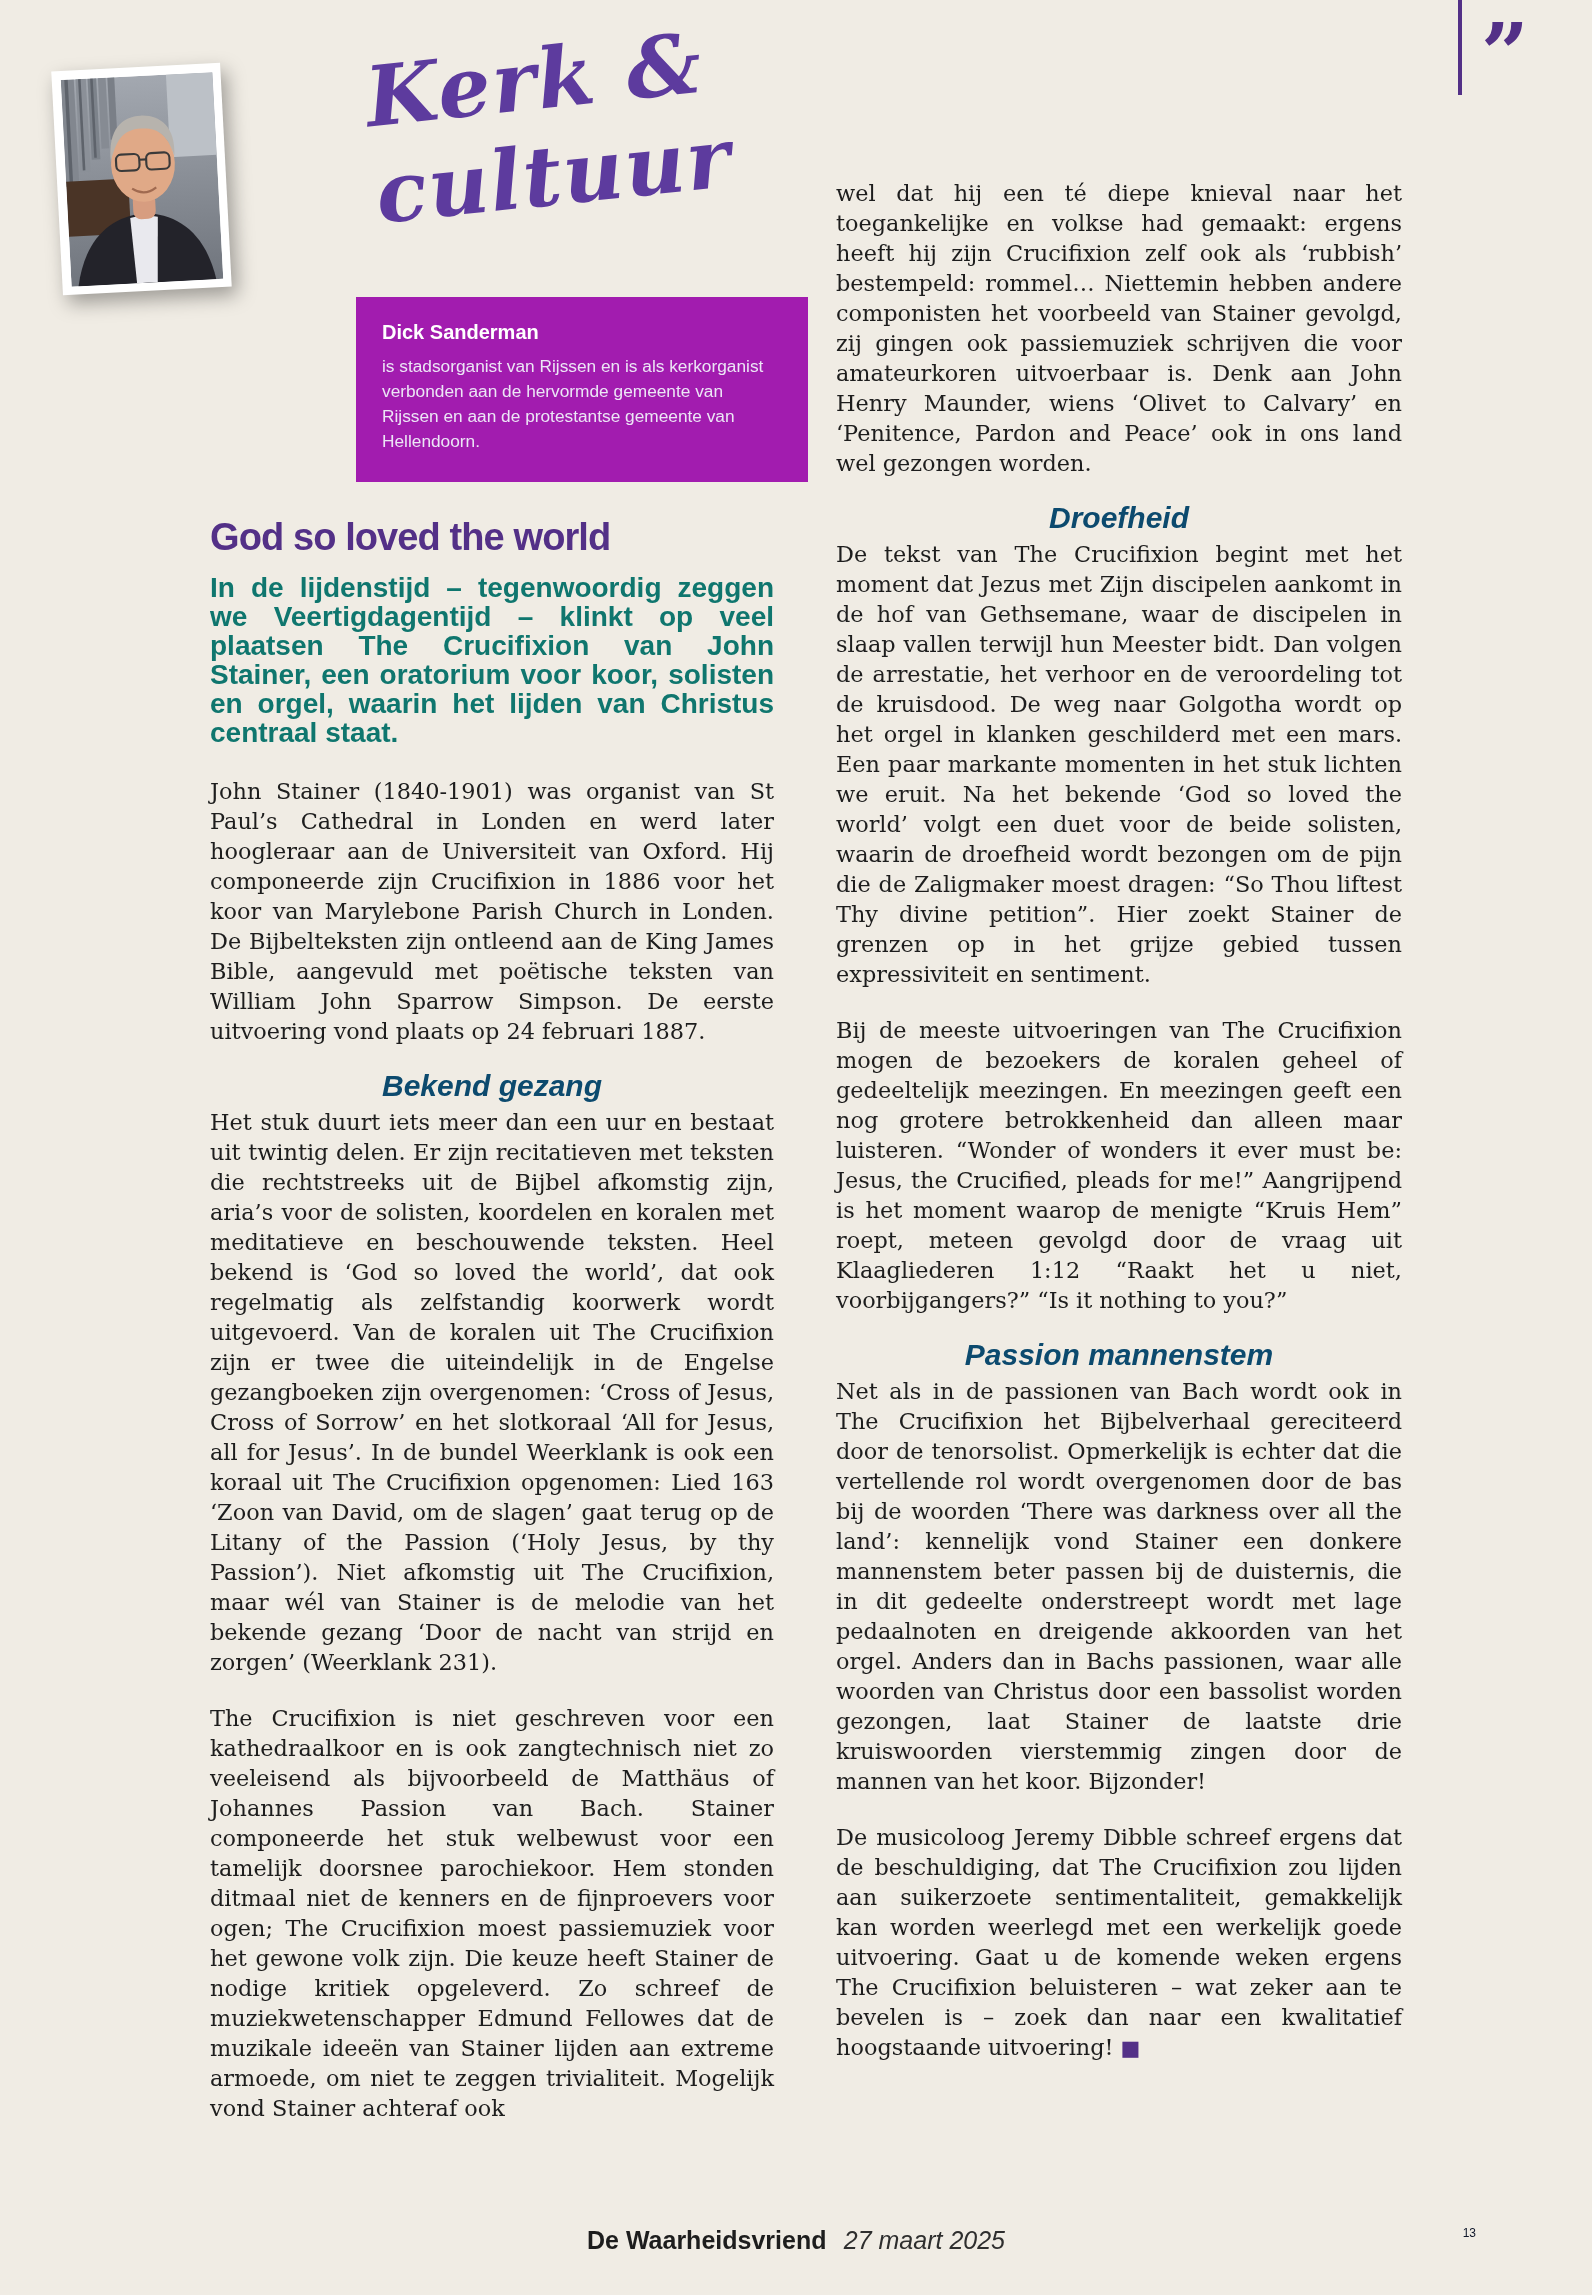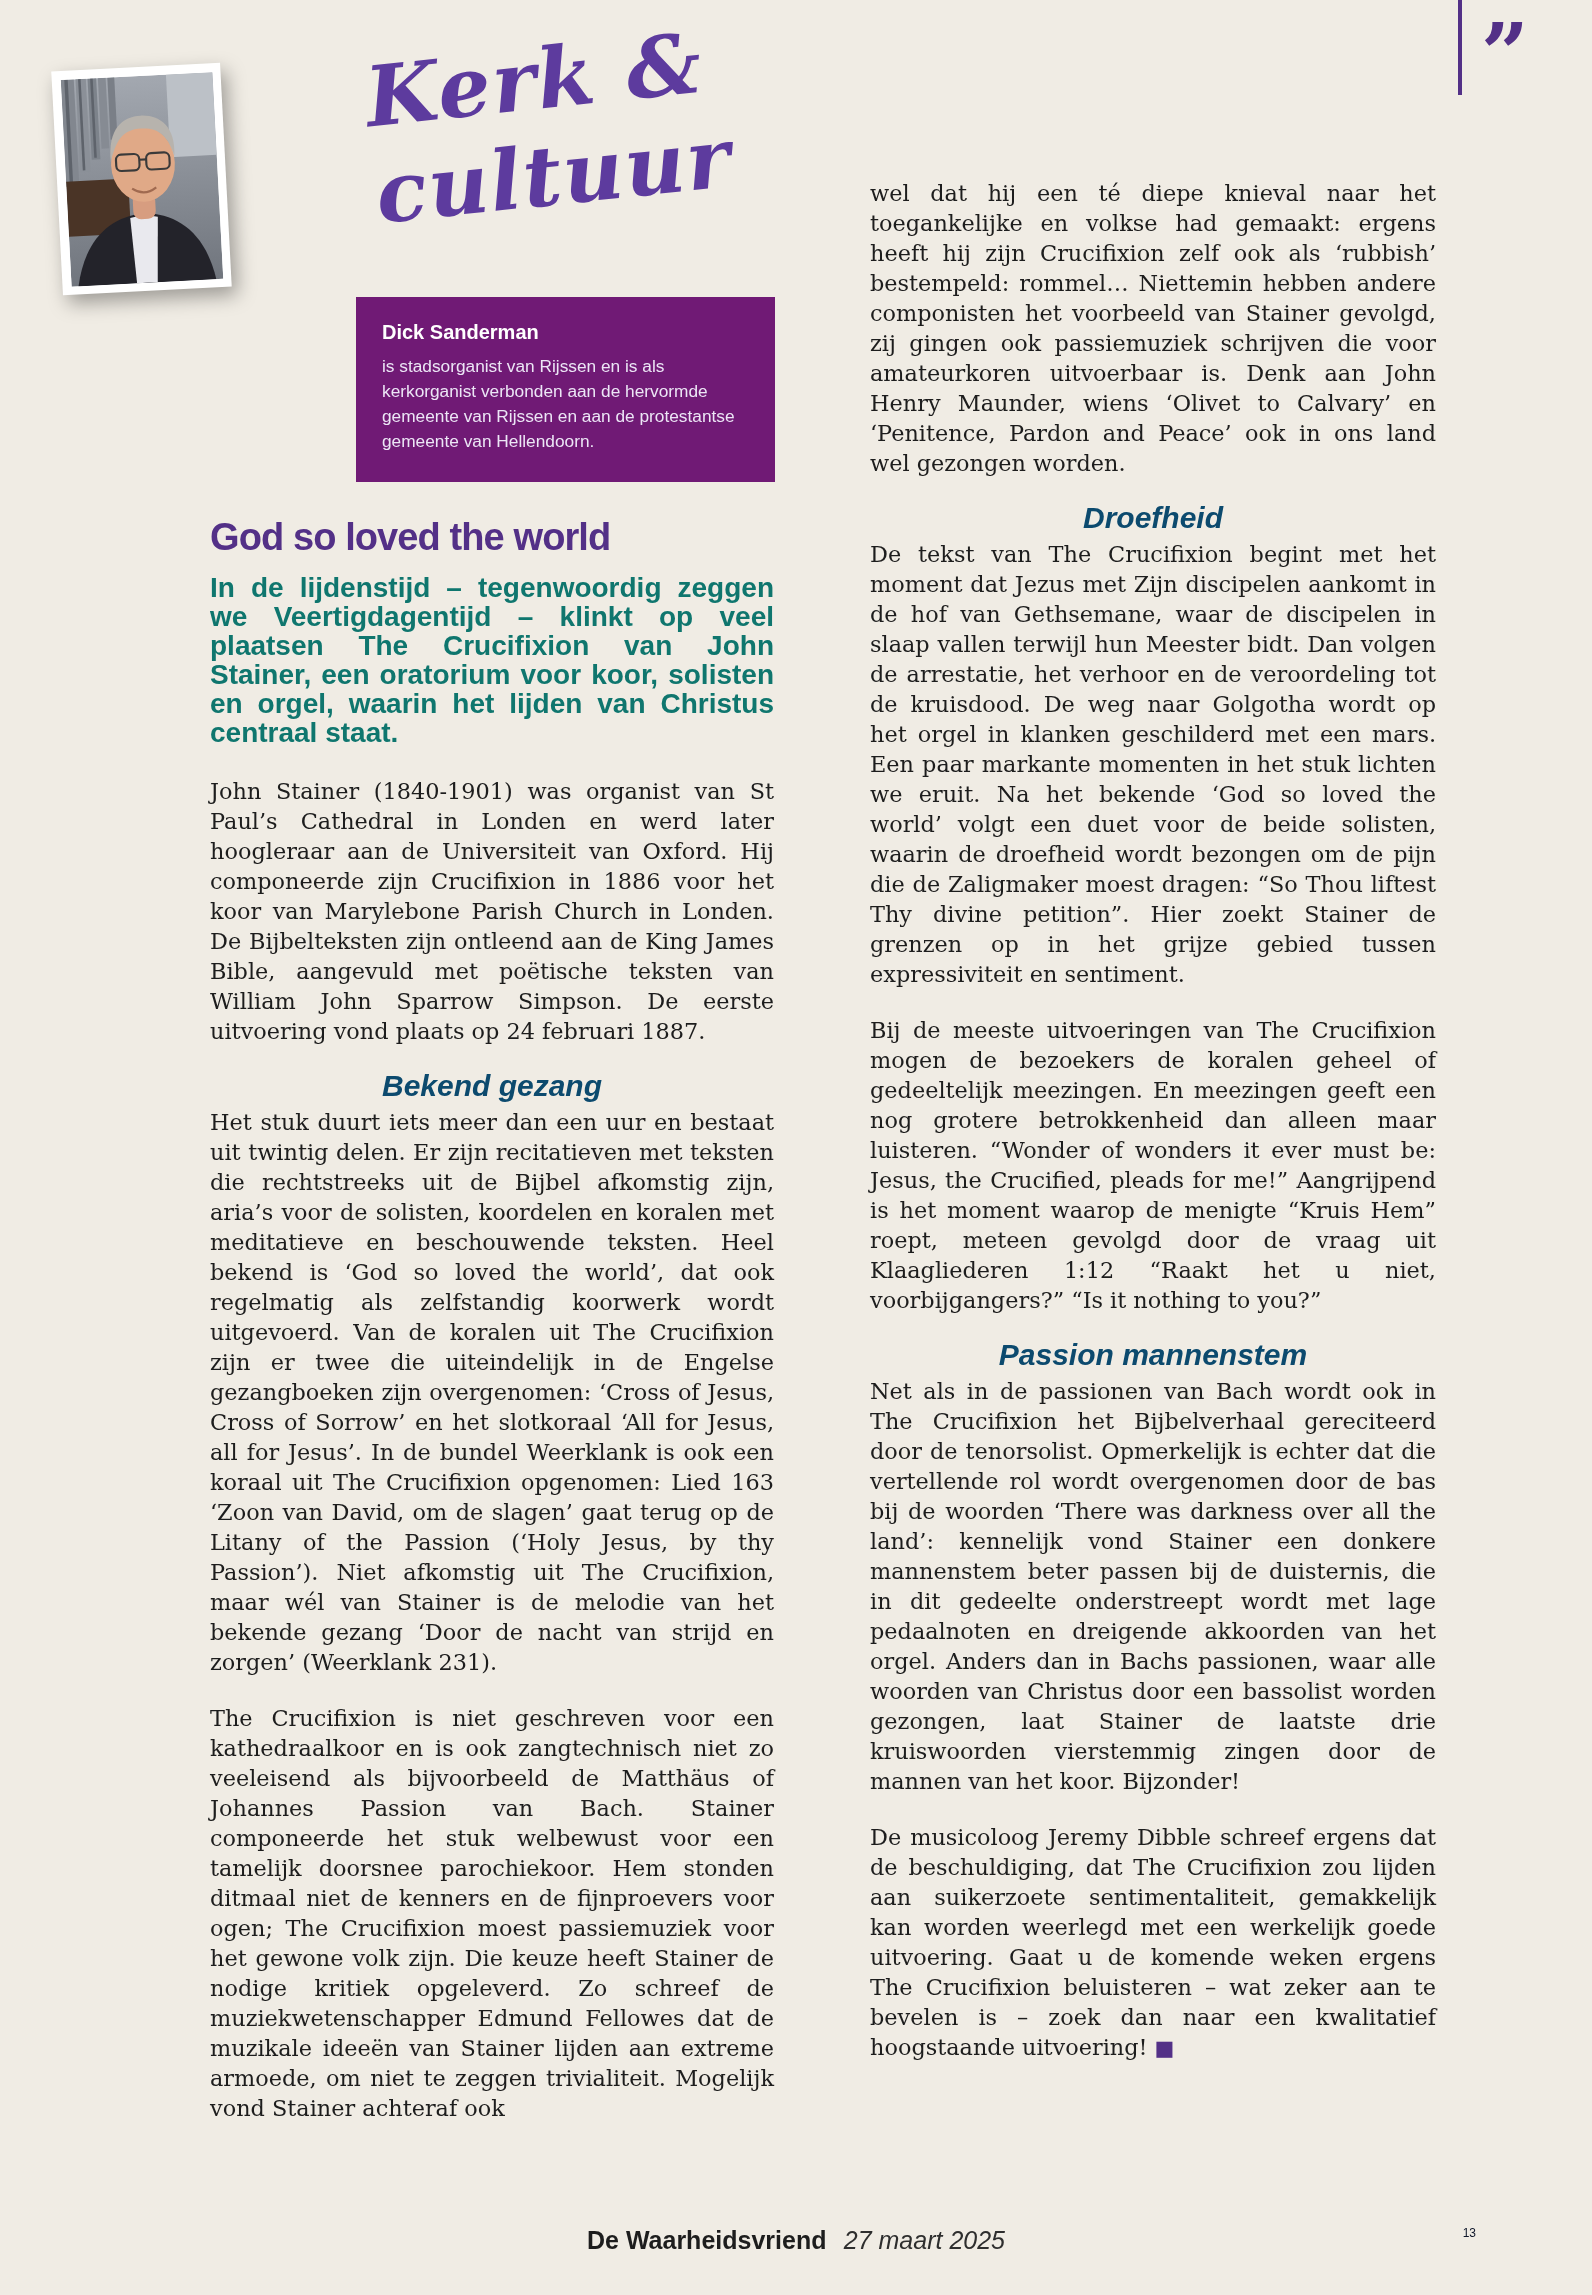--- a/index.html
+++ b/index.html
@@ -25,30 +25,30 @@
   
   .script-title {
     position:absolute; left:361px; top:50px; width:397px;
     transform:rotate(-6deg); transform-origin:left top;
     color:#5d3b9e; font-family:"DejaVu Serif", serif;
     font-style:italic; font-weight:bold;
     font-size:83px; line-height:97px; letter-spacing:1.7px;
   }
   
   .bio-box {
-    position:absolute; left:356px; top:297px; width:419px; height:185px;
-    background:#701a75; padding:24px 26px;
+    position:absolute; left:356px; top:297px; width:452px; height:185px;
+    background:#a21caf; padding:24px 26px;
     font-family:"Liberation Sans", sans-serif;
   }
   .bio-name { color:#ffffff; font-weight:bold; font-size:20px; margin-bottom:10.4px; }
   .bio-text { color:#ece6f6; font-size:17.3px; line-height:25px; }
   
   .col { position:absolute; text-align:justify; hyphens:auto; }
   .col-left  { left:210px; top:516px; width:564px; }
-  .col-right { left:870px; top:178px; width:566px; }
+  .col-right { left:836px; top:178px; width:566px; }
   h1.article-title {
     font-family:"Liberation Sans", sans-serif; font-weight:bold;
     font-size:38px; line-height:43px; letter-spacing:-0.9px;
     color:#533087; margin:0 0 14px 0; text-align:left;
   }
   .intro {
     font-family:"Liberation Sans", sans-serif; font-weight:bold;
     font-size:28px; line-height:29px; color:#0f766e; margin:0 0 29px 0;
   }
   .body-text { font-size:22.4px; line-height:30px; margin:0 0 26px 0; }

